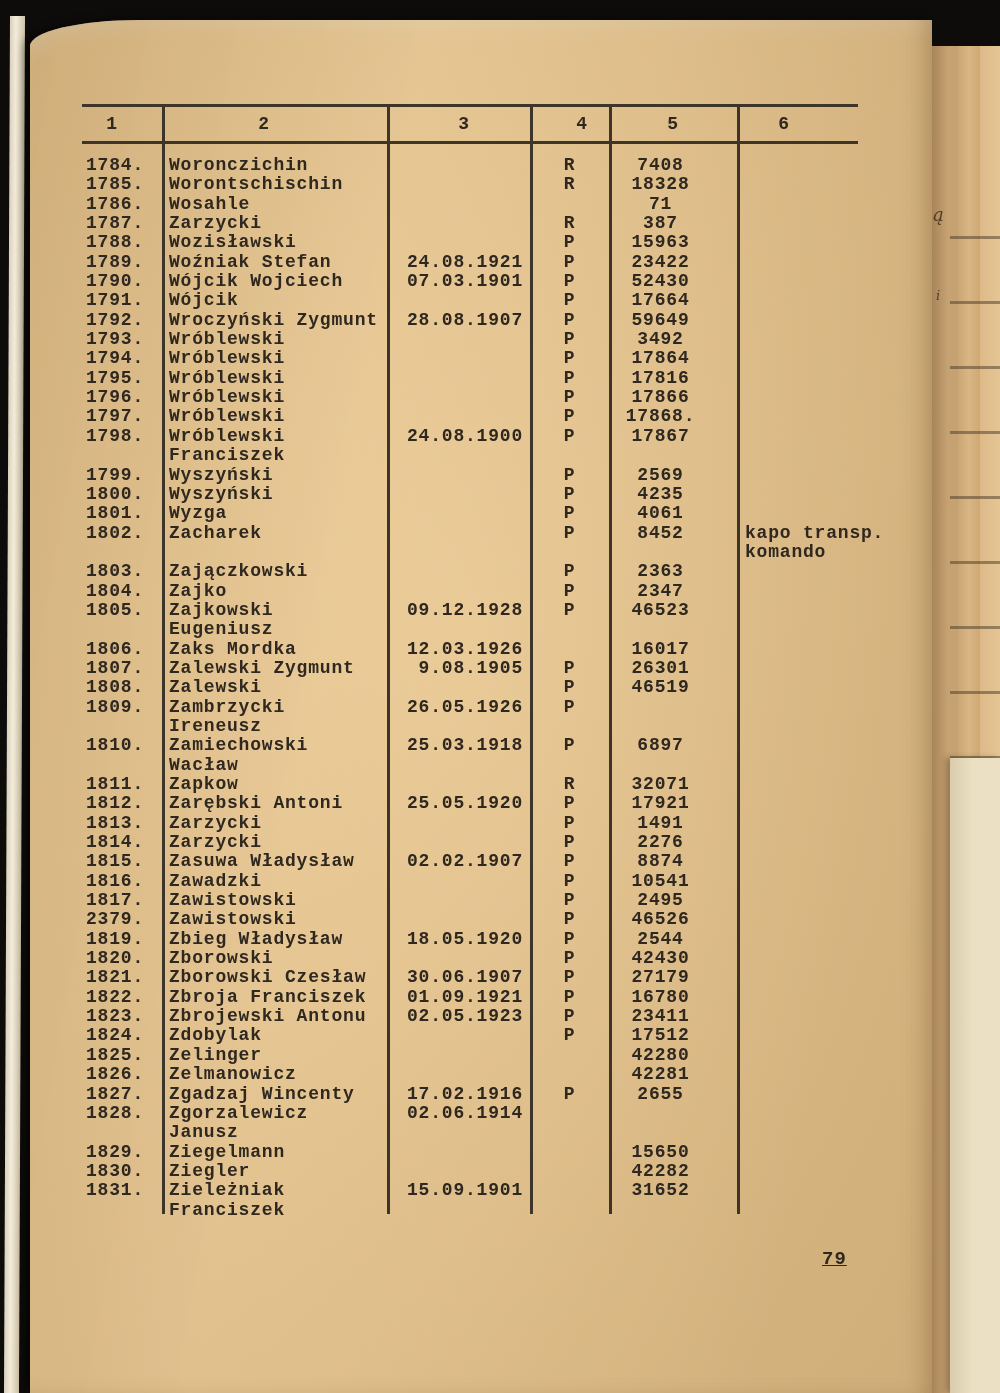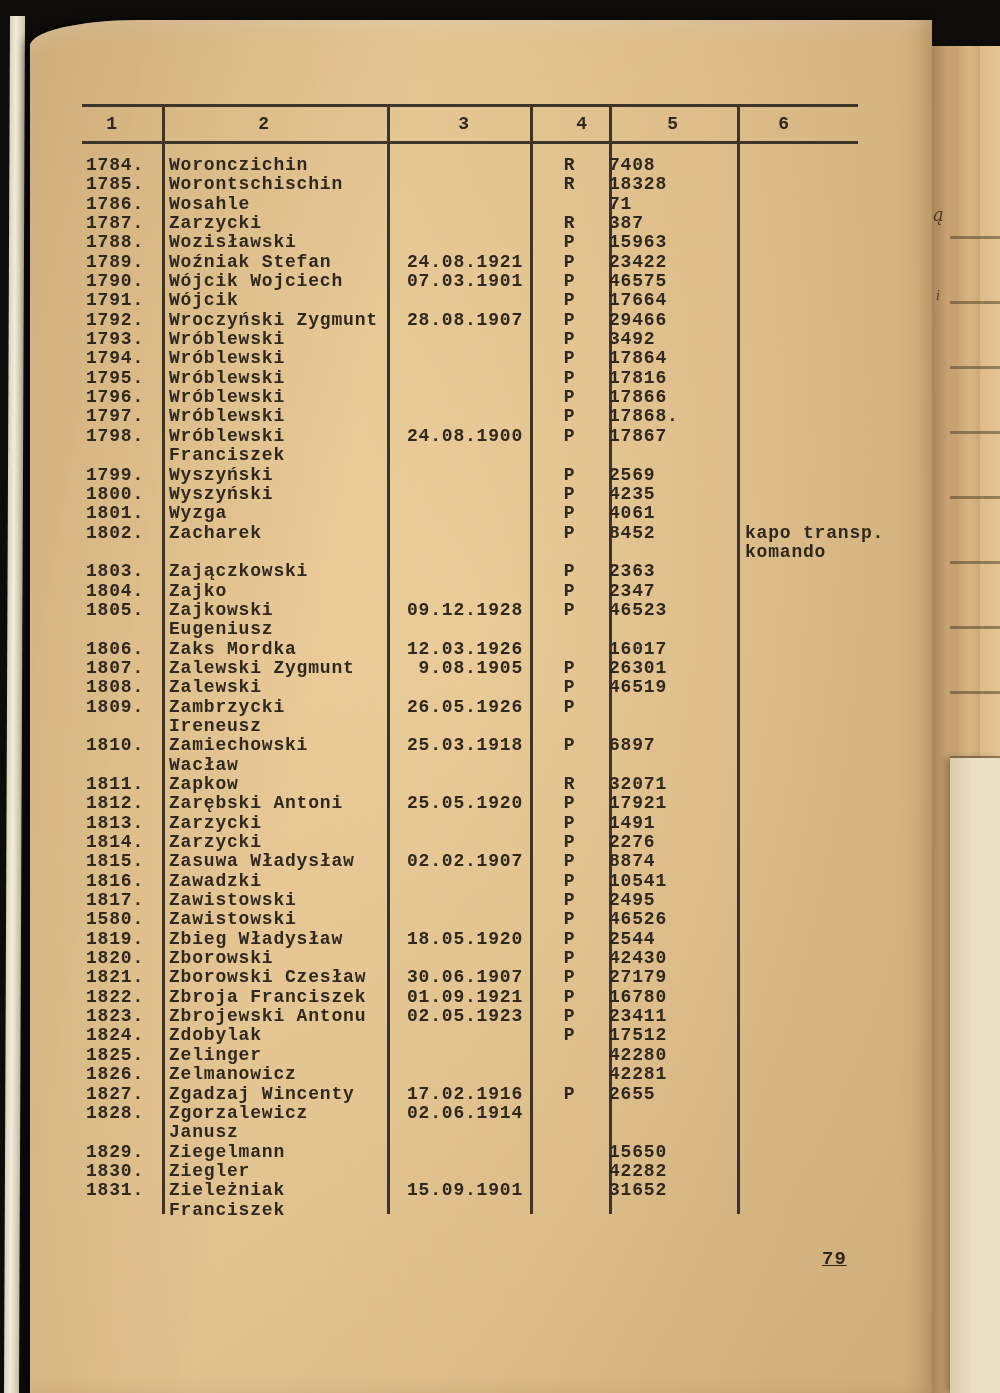--- a/index.html
+++ b/index.html
@@ -48,21 +48,21 @@
   .ch1{left:82px;} .ch2{left:234px;} .ch3{left:434px;} .ch4{left:552px;} .ch5{left:643px;} .ch6{left:754px;}
   
   .rows{position:absolute;left:0;top:136px;width:100%;
     color:var(--ink);font-weight:700;font-size:18px;line-height:19.35px;letter-spacing:.8px;}
   .row{position:relative;height:19.35px;}
   .c{position:absolute;top:0;white-space:pre;}
   .c1{left:56px;}
   .c2{left:139px;}
   .c3{left:377px;}
   .c4{left:500px;width:79px;text-align:center;}
-  .c5{left:579px;width:103px;text-align:left;}
+  .c5{left:579px;width:103px;text-align:center;}
   .c6{left:715px;}
   .page-number{position:absolute;left:792px;top:1228px;
     color:var(--ink);font-weight:700;font-size:19px;letter-spacing:1px;text-decoration:underline;}
   
   .edge-strips{position:absolute;right:0;top:46px;width:68px;height:1347px;}
   .strip{position:absolute;top:0;bottom:0;}
   .strip1{left:0;width:26px;background:linear-gradient(to right,#a8845a,#c6a171 60%);}
   .strip2{left:26px;width:22px;background:linear-gradient(to right,#caa675,#d9b685 50%,#cfa972);}
   .strip3{left:48px;width:20px;background:linear-gradient(to right,#dcba8a,#e6c594);}
   .ruled{
@@ -156,39 +156,39 @@
     <span class="c c4">P</span>
     <span class="c c5">23422</span>
     <span class="c c6"></span>
   </div>
 
   <div class="row">
     <span class="c c1">1790.</span>
     <span class="c c2">Wójcik Wojciech</span>
     <span class="c c3">07.03.1901</span>
     <span class="c c4">P</span>
-    <span class="c c5">46575</span>
+    <span class="c c5">52430</span>
     <span class="c c6"></span>
   </div>
 
   <div class="row">
     <span class="c c1">1791.</span>
     <span class="c c2">Wójcik</span>
     <span class="c c3"></span>
     <span class="c c4">P</span>
     <span class="c c5">17664</span>
     <span class="c c6"></span>
   </div>
 
   <div class="row">
     <span class="c c1">1792.</span>
     <span class="c c2">Wroczyński Zygmunt</span>
     <span class="c c3">28.08.1907</span>
     <span class="c c4">P</span>
-    <span class="c c5">29466</span>
+    <span class="c c5">59649</span>
     <span class="c c6"></span>
   </div>
 
   <div class="row">
     <span class="c c1">1793.</span>
     <span class="c c2">Wróblewski</span>
     <span class="c c3"></span>
     <span class="c c4">P</span>
     <span class="c c5">3492</span>
     <span class="c c6"></span>
@@ -449,21 +449,21 @@
   <div class="row">
     <span class="c c1">1817.</span>
     <span class="c c2">Zawistowski</span>
     <span class="c c3"></span>
     <span class="c c4">P</span>
     <span class="c c5">2495</span>
     <span class="c c6"></span>
   </div>
 
   <div class="row">
-    <span class="c c1">1580.</span>
+    <span class="c c1">2379.</span>
     <span class="c c2">Zawistowski</span>
     <span class="c c3"></span>
     <span class="c c4">P</span>
     <span class="c c5">46526</span>
     <span class="c c6"></span>
   </div>
 
   <div class="row">
     <span class="c c1">1819.</span>
     <span class="c c2">Zbieg Władysław</span>

